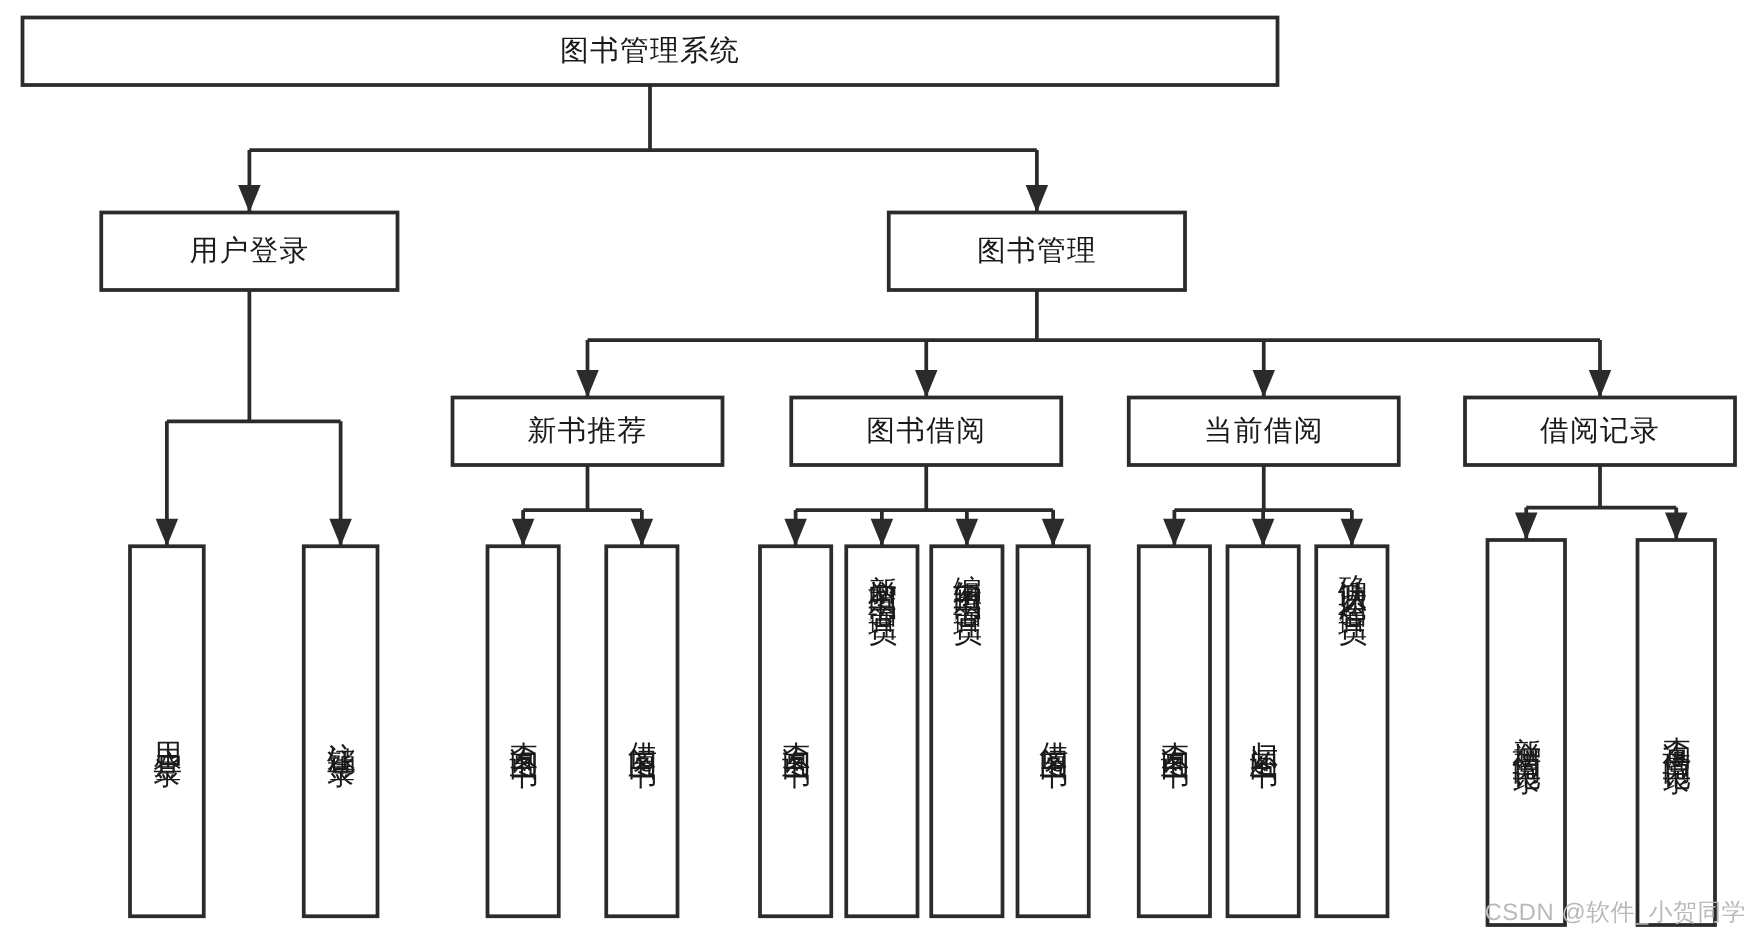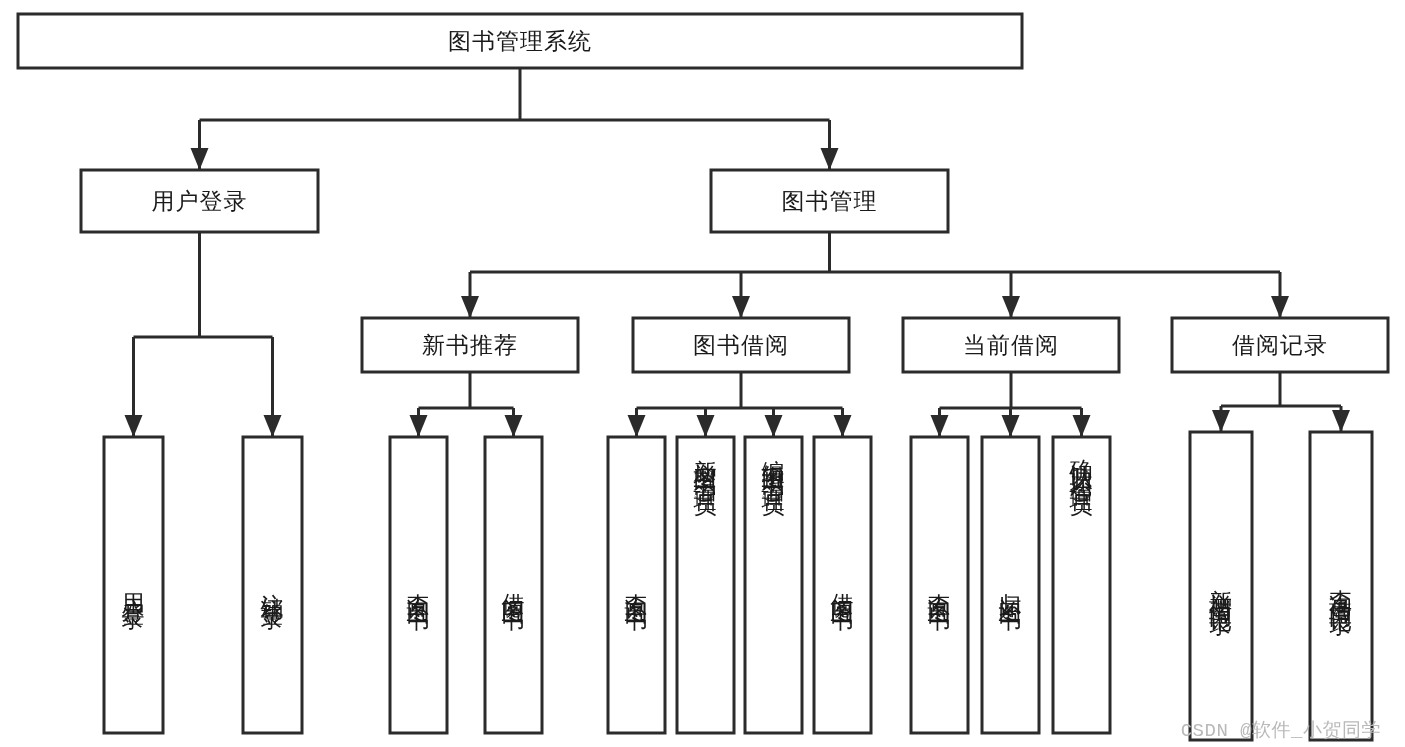--- a/index.html
+++ b/index.html
@@ -36,23 +36,23 @@
     line-height:1.05;
     color:#1a1a1a;
     letter-spacing:5px;
     white-space:nowrap;
     text-align:center;
   }
   .vbox.top-align{align-items:flex-start;padding-top:4px;}
 
   .watermark{
     position:absolute;
-    right:24px;
+    right:8px;
     bottom:4px;
-    font-family:Liberation Mono, monospace;
+    font-family:Liberation Sans, sans-serif;
     font-size:19px;
     color:#b9b9b9;
     white-space:nowrap;
     letter-spacing:0.5px;
     padding-left:28px;
   }
 </style>
 </head>
 <body>
 

